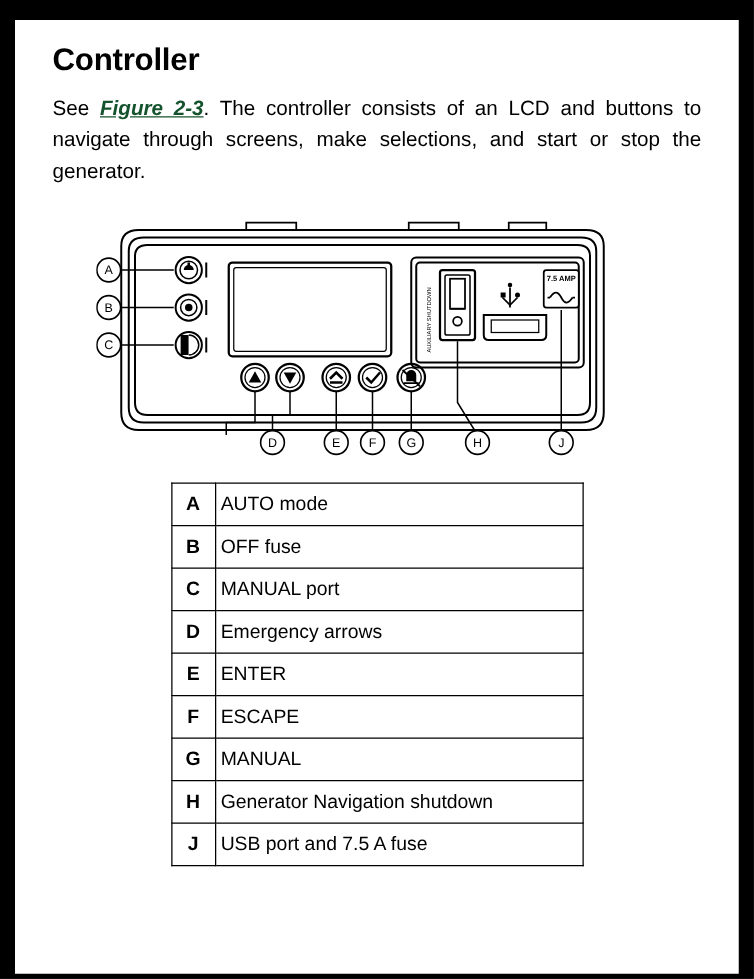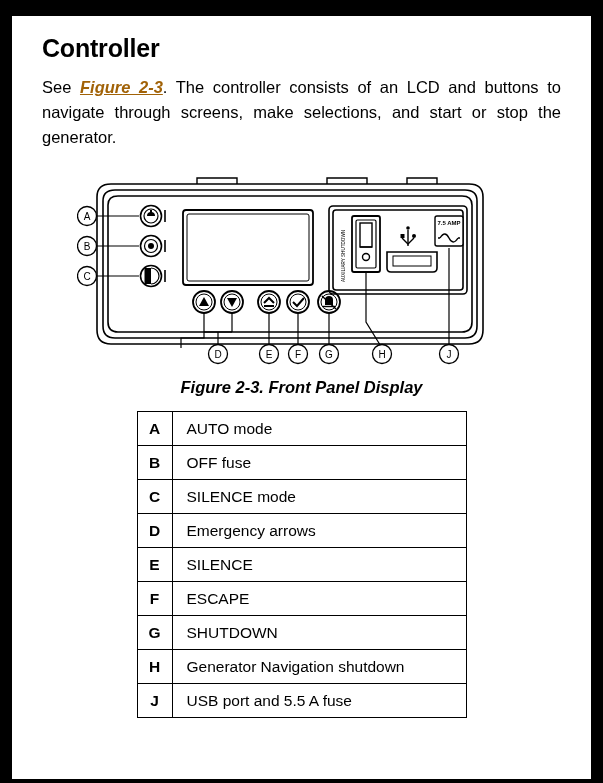--- a/index.html
+++ b/index.html
@@ -35,21 +35,21 @@
   }
   p.body-text {
     font-size: 16.5px;
     line-height: 25px;
     margin: 0;
     text-align: justify;
     color: #000;
     word-spacing: 0.5px;
   }
   .link {
-    color: #a16207;
+    color: #14532d;
     font-weight: bold;
     font-style: italic;
   }
 
   
   .figure-wrap {
     margin-top: 22px;
     display: flex;
     justify-content: center;
   }
@@ -77,21 +77,21 @@
     padding: 2px 8px;
     vertical-align: middle;
   }
   .legend-table td.key {
     width: 26px;
     font-weight: bold;
     text-align: center;
     padding: 2px 4px;
   }
   .legend-table td.desc {
-    padding-left: 14px;
+    padding-left: 4px;
   }
 </style>
 </head>
 <body>
 
 <div class="page">
   <div class="content">
 
     <h1 class="title">Controller</h1>
 
@@ -255,57 +255,56 @@
           <text x="372" y="185.5" font-size="10" text-anchor="middle" font-family="Liberation Sans, sans-serif">J</text>
         </g>
 
         <g stroke="#000" stroke-width="1.2" fill="none">
           <path d="M127 160 L155 160"></path>
           <path d="M141 160 L141 172"></path>
         </g>
       </svg>
     </div>
 
-    <div class="figure-caption">Figure 2-3. Front Panel Display</div>
 
     <table class="legend-table">
       <tbody>
         <tr>
           <td class="key">A</td>
           <td class="desc">AUTO mode</td>
         </tr>
         <tr>
           <td class="key">B</td>
           <td class="desc">OFF fuse</td>
         </tr>
         <tr>
           <td class="key">C</td>
-          <td class="desc">SILENCE mode</td>
+          <td class="desc">MANUAL port</td>
         </tr>
         <tr>
           <td class="key">D</td>
           <td class="desc">Emergency arrows</td>
         </tr>
         <tr>
           <td class="key">E</td>
-          <td class="desc">SILENCE</td>
+          <td class="desc">ENTER</td>
         </tr>
         <tr>
           <td class="key">F</td>
           <td class="desc">ESCAPE</td>
         </tr>
         <tr>
           <td class="key">G</td>
-          <td class="desc">SHUTDOWN</td>
+          <td class="desc">MANUAL</td>
         </tr>
         <tr>
           <td class="key">H</td>
           <td class="desc">Generator Navigation shutdown</td>
         </tr>
         <tr>
           <td class="key">J</td>
-          <td class="desc">USB port and 5.5 A fuse</td>
+          <td class="desc">USB port and 7.5 A fuse</td>
         </tr>
       </tbody>
     </table>
 
   </div>
 </div>
 
 </body></html>

